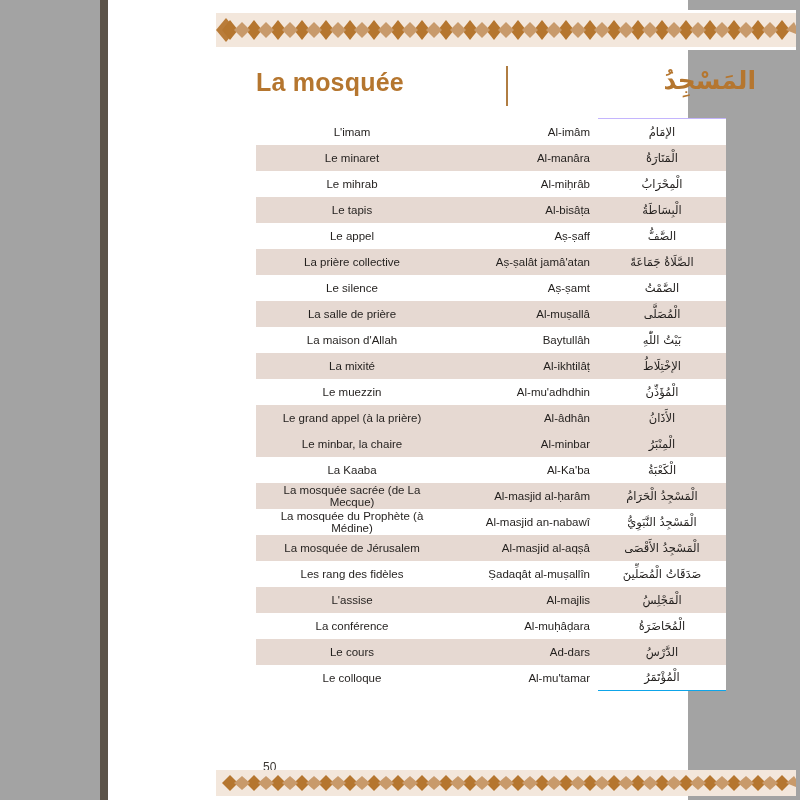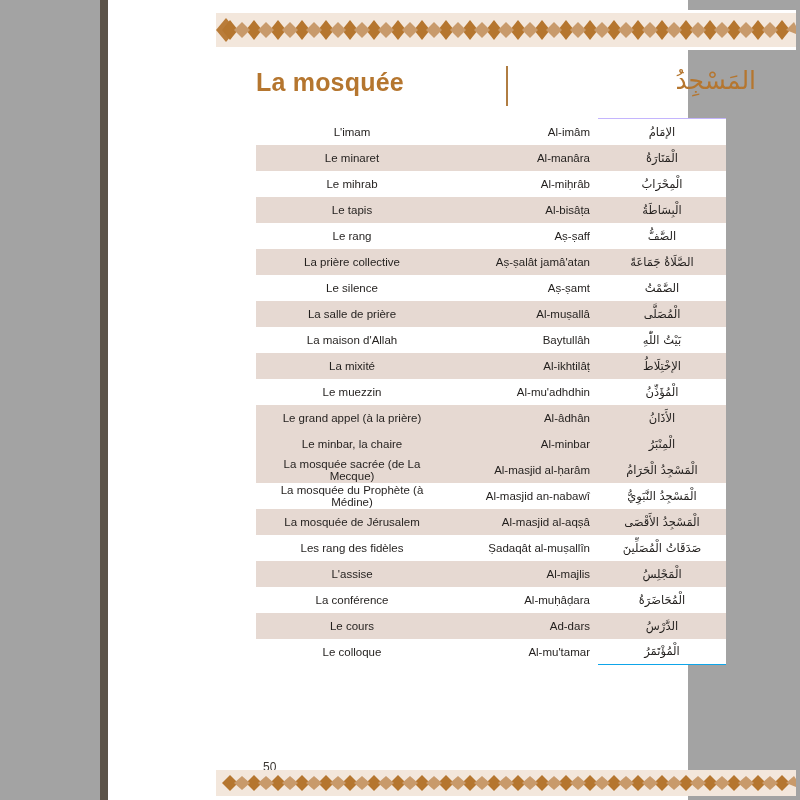--- a/index.html
+++ b/index.html
@@ -73,21 +73,21 @@
     top: 0px;
     width: 2px;
     height: 40px;
     background: #b07d42;
   }
   .title-ar {
     position: absolute;
     right: 0;
     top: 0px;
     font-size: 25px;
-    font-weight: normal;
+    font-weight: bold;
     color: #b5762f;
     direction: rtl;
     font-family: "DejaVu Sans", sans-serif;
   }
 
   table.vocab {
     position: absolute;
     left: 148px;
     top: 118px;
     width: 470px;
@@ -238,21 +238,21 @@
           <td class="col-fr">Le mihrab</td>
           <td class="col-tr">Al-miḥrâb</td>
           <td class="col-ar">الْمِحْرَابُ</td>
         </tr>
         <tr class="row-alt">
           <td class="col-fr">Le tapis</td>
           <td class="col-tr">Al-bisâṭa</td>
           <td class="col-ar">الْبِسَاطَةُ</td>
         </tr>
         <tr class="row-plain">
-          <td class="col-fr">Le rang</td>
+          <td class="col-fr">Le appel</td>
           <td class="col-tr">Aṣ-ṣaff</td>
           <td class="col-ar">الصَّفُّ</td>
         </tr>
         <tr class="row-alt">
           <td class="col-fr">La prière collective</td>
           <td class="col-tr">Aṣ-ṣalât jamâ'atan</td>
           <td class="col-ar">الصَّلَاةُ جَمَاعَةً</td>
         </tr>
         <tr class="row-plain">
           <td class="col-fr">Le silence</td>
@@ -281,20 +281,25 @@
         </tr>
         <tr class="row-alt">
           <td class="col-fr">Le grand appel (à la prière)</td>
           <td class="col-tr">Al-âdhân</td>
           <td class="col-ar">الأَذَانُ</td>
         </tr>
         <tr class="row-alt">
           <td class="col-fr">Le minbar, la chaire</td>
           <td class="col-tr">Al-minbar</td>
           <td class="col-ar">الْمِنْبَرُ</td>
+        </tr>
+        <tr class="row-plain">
+          <td class="col-fr">La Kaaba</td>
+          <td class="col-tr">Al-Ka'ba</td>
+          <td class="col-ar">الْكَعْبَةُ</td>
         </tr>
         <tr class="row-alt">
           <td class="col-fr">La mosquée sacrée (de La Mecque)</td>
           <td class="col-tr">Al-masjid al-ḥarâm</td>
           <td class="col-ar">الْمَسْجِدُ الْحَرَامُ</td>
         </tr>
         <tr class="row-plain">
           <td class="col-fr">La mosquée du Prophète (à Médine)</td>
           <td class="col-tr">Al-masjid an-nabawî</td>
           <td class="col-ar">الْمَسْجِدُ النَّبَوِيُّ</td>

